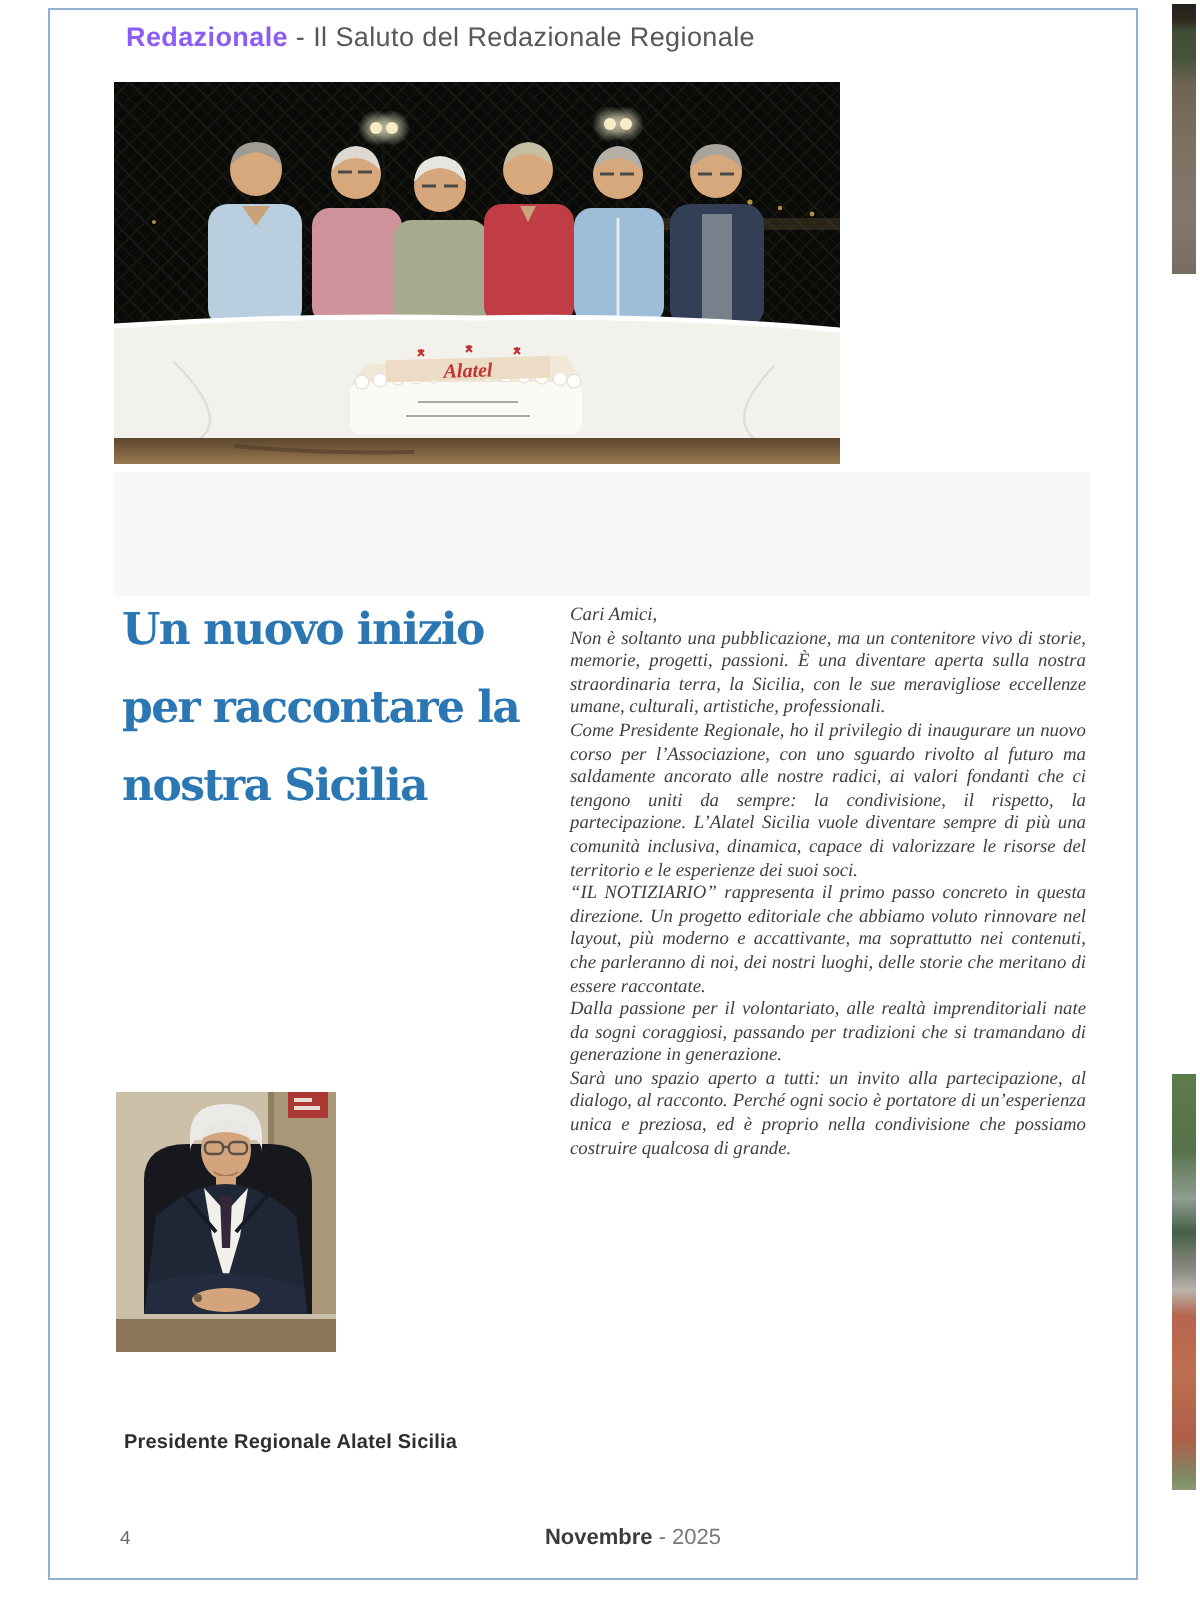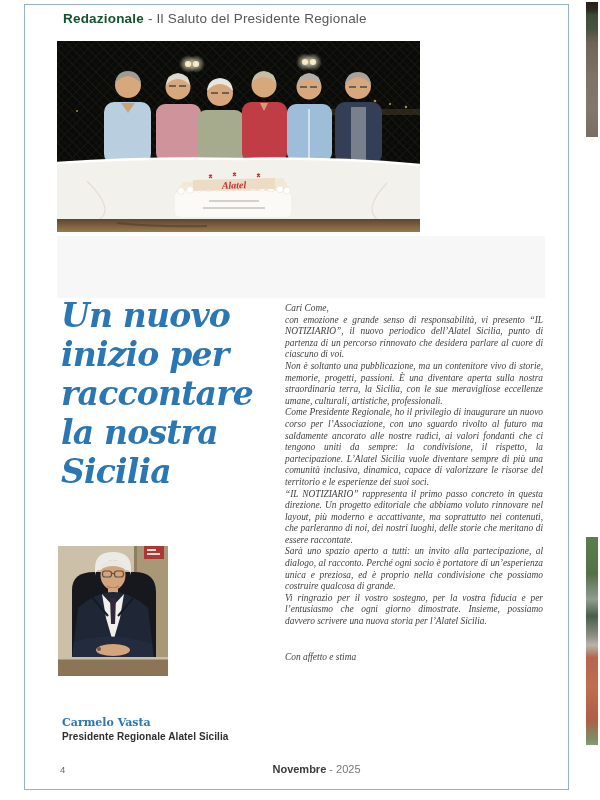--- a/index.html
+++ b/index.html
@@ -7,29 +7,29 @@
          font-family:"Liberation Sans",sans-serif;}
   .frame{position:absolute;left:24px;top:4px;width:545px;height:786px;
          border:1px solid #94afd4;box-sizing:border-box;pointer-events:none;}
   .edge-strip{position:absolute;width:12px;left:586px;}
   .strip-top{top:2px;height:135px;
     background:linear-gradient(180deg,#241f18 0%,#2e2a20 6%,#3e4c36 10%,#46543c 20%,#6e6354 30%,#7d7365 55%,#81776a 80%,#776d60 100%);}
   .strip-bottom{top:537px;height:208px;
     background:linear-gradient(180deg,#5d7c4b 0%,#55714a 18%,#43584496 30%,#46604a 38%,#8a8a80 47%,#b8b4ac 52%,#b5664d 58%,#bd6f52 72%,#ad5f47 88%,#7d8b68 97%,#8a9a74 100%);}
 
   .header{position:absolute;left:63px;top:11px;font-size:13.5px;letter-spacing:.2px;}
-  .header .cat{color:#14532d;font-weight:bold;}
+  .header .cat{color:#8b5cf6;font-weight:bold;}
   .header .rest{color:#57575a;}
 
   .group-photo{position:absolute;left:57px;top:41px;width:363px;height:191px;display:block;}
   .fade-band{position:absolute;left:57px;top:236px;width:488px;height:62px;background:#f7f7f8;}
 
   .headline{position:absolute;left:61px;top:296px;width:225px;
     font-family:"DejaVu Serif","Liberation Serif",serif;font-weight:bold;
-    font-size:33px;line-height:39px;color:#2b77b3;letter-spacing:-0.8px;font-style:italic;}
+    font-size:22px;line-height:39px;color:#2b77b3;letter-spacing:-0.8px;}
 
   .bodycol{position:absolute;left:285px;top:303px;width:258px;
     font-family:"Liberation Serif",serif;font-style:italic;
     font-size:9.4px;line-height:11.6px;color:#404040;text-align:justify;hyphens:auto;}
   .bodycol p{margin:0;}
   .bodycol p.closing{margin-top:24px;}
 
   .portrait{position:absolute;left:58px;top:546px;width:110px;height:130px;display:block;}
 
   .caption{position:absolute;left:62px;top:716px;}
@@ -45,21 +45,21 @@
 </head>
 <body>
 
 <div class="sheet">
 
   <div class="frame"></div>
   <div class="edge-strip strip-top"></div>
   <div class="edge-strip strip-bottom"></div>
 
   <div class="header">
-    <span class="cat">Redazionale</span><span class="rest"> - </span><span class="rest">Il Saluto del Presidente Regionale</span>
+    <span class="cat">Redazionale</span><span class="rest"> - </span><span class="rest">Il Saluto del Redazionale Regionale</span>
   </div>
 
   <svg class="group-photo" viewBox="0 0 363 191" preserveAspectRatio="none">
     <defs>
       <pattern id="fence" width="11" height="11" patternUnits="userSpaceOnUse" patternTransform="rotate(45)">
         <rect width="11" height="11" fill="#0a0b08"></rect>
         <path d="M0,0 H11 M0,5.5 H11" stroke="#181a14" stroke-width="1"></path>
         <path d="M0,0 V11 M5.5,0 V11" stroke="#15170f" stroke-width="1"></path>
       </pattern>
       <linearGradient id="floor" x1="0" y1="0" x2="0" y2="1">
@@ -169,28 +169,26 @@
       <text x="177" y="147.5" font-family="Liberation Serif, serif" font-style="italic" font-weight="bold" font-size="10" fill="#c23333" text-anchor="middle" transform="rotate(-1.5 177 143)">Alatel</text>
       <path d="M152,160 h50 M146,167 h62" stroke="#9a9488" stroke-width="1.1" opacity=".8"></path>
     </g>
   </svg>
 
   <div class="fade-band"></div>
 
   <h1 class="headline" style="margin:0;">Un nuovo inizio per raccontare la nostra Sicilia</h1>
 
   <div class="bodycol">
-    <p>Cari Come,</p>
-    <p>con emozione e grande senso di responsabilità, vi presento “IL NOTIZIARIO”, il nuovo periodico dell’Alatel Sicilia, punto di partenza di un percorso rinnovato che desidera parlare al cuore di ciascuno di voi.</p>
+    <p>Cari Amici,</p>
     <p>Non è soltanto una pubblicazione, ma un contenitore vivo di storie, memorie, progetti, passioni. È una diventare aperta sulla nostra straordinaria terra, la Sicilia, con le sue meravigliose eccellenze umane, culturali, artistiche, professionali.</p>
     <p>Come Presidente Regionale, ho il privilegio di inaugurare un nuovo corso per l’Associazione, con uno sguardo rivolto al futuro ma saldamente ancorato alle nostre radici, ai valori fondanti che ci tengono uniti da sempre: la condivisione, il rispetto, la partecipazione. L’Alatel Sicilia vuole diventare sempre di più una comunità inclusiva, dinamica, capace di valorizzare le risorse del territorio e le esperienze dei suoi soci.</p>
     <p>“IL NOTIZIARIO” rappresenta il primo passo concreto in questa direzione. Un progetto editoriale che abbiamo voluto rinnovare nel layout, più moderno e accattivante, ma soprattutto nei contenuti, che parleranno di noi, dei nostri luoghi, delle storie che meritano di essere raccontate.</p>
+    <p>Dalla passione per il volontariato, alle realtà imprenditoriali nate da sogni coraggiosi, passando per tradizioni che si tramandano di generazione in generazione.</p>
     <p>Sarà uno spazio aperto a tutti: un invito alla partecipazione, al dialogo, al racconto. Perché ogni socio è portatore di un’esperienza unica e preziosa, ed è proprio nella condivisione che possiamo costruire qualcosa di grande.</p>
-    <p>Vi ringrazio per il vostro sostegno, per la vostra fiducia e per l’entusiasmo che ogni giorno dimostrate. Insieme, possiamo davvero scrivere una nuova storia per l’Alatel Sicilia.</p>
-    <p class="closing">Con affetto e stima</p>
   </div>
 
   <svg class="portrait" viewBox="0 0 110 130" preserveAspectRatio="none">
     <rect x="0" y="0" width="110" height="130" fill="#cdc0a9"></rect>
     <rect x="78" y="0" width="32" height="130" fill="#a99878"></rect>
     <rect x="76" y="0" width="3" height="130" fill="#8e7d5e"></rect>
     <g>
       <rect x="86" y="0" width="20" height="13" fill="#ab3832"></rect>
       <rect x="89" y="3" width="9" height="2" fill="#e8dcd2"></rect>
         <rect x="89" y="7" width="13" height="2" fill="#e8dcd2"></rect>
@@ -213,21 +211,20 @@
       <path d="M33,50 L50,70 M77,50 L60,70" stroke="#141a26" stroke-width="2" fill="none"></path>
       <path d="M16,96 Q55,84 94,98 L96,116 L14,116 Z" fill="#222c3e"></path>
       <ellipse cx="55" cy="104" rx="17" ry="6" fill="#d4a47d"></ellipse>
       <circle cx="41" cy="103" r="2" fill="#6b5a3c"></circle>
     </g>
     <rect x="0" y="112" width="110" height="18" fill="#8c7557"></rect>
     <rect x="0" y="111" width="110" height="2.5" fill="#c9bfa8"></rect>
   </svg>
 
   <div class="caption">
-    <p class="name">Carmelo Vasta</p>
     <p class="role">Presidente Regionale Alatel Sicilia</p>
   </div>
 
   <div class="pagenum">4</div>
   <div class="footer-center">
     <span class="month">Novembre</span><span class="year"> - </span><span class="year">2025</span>
   </div>
 
 </div>
 

